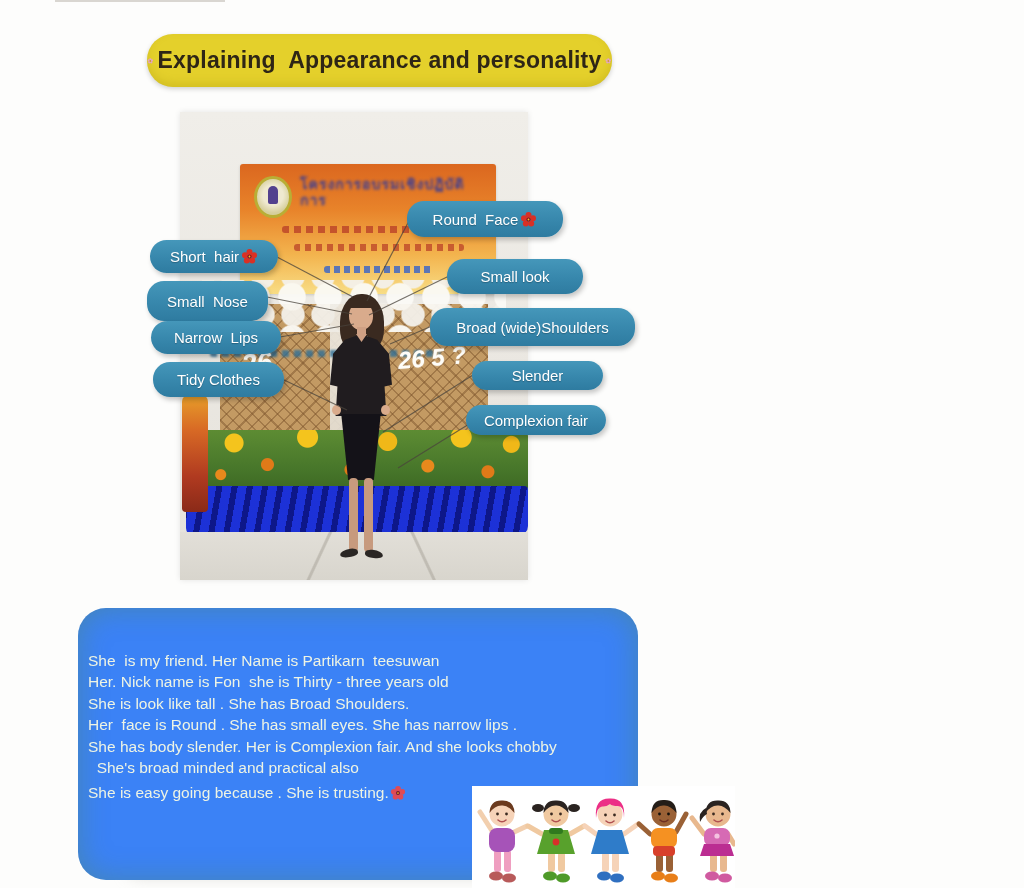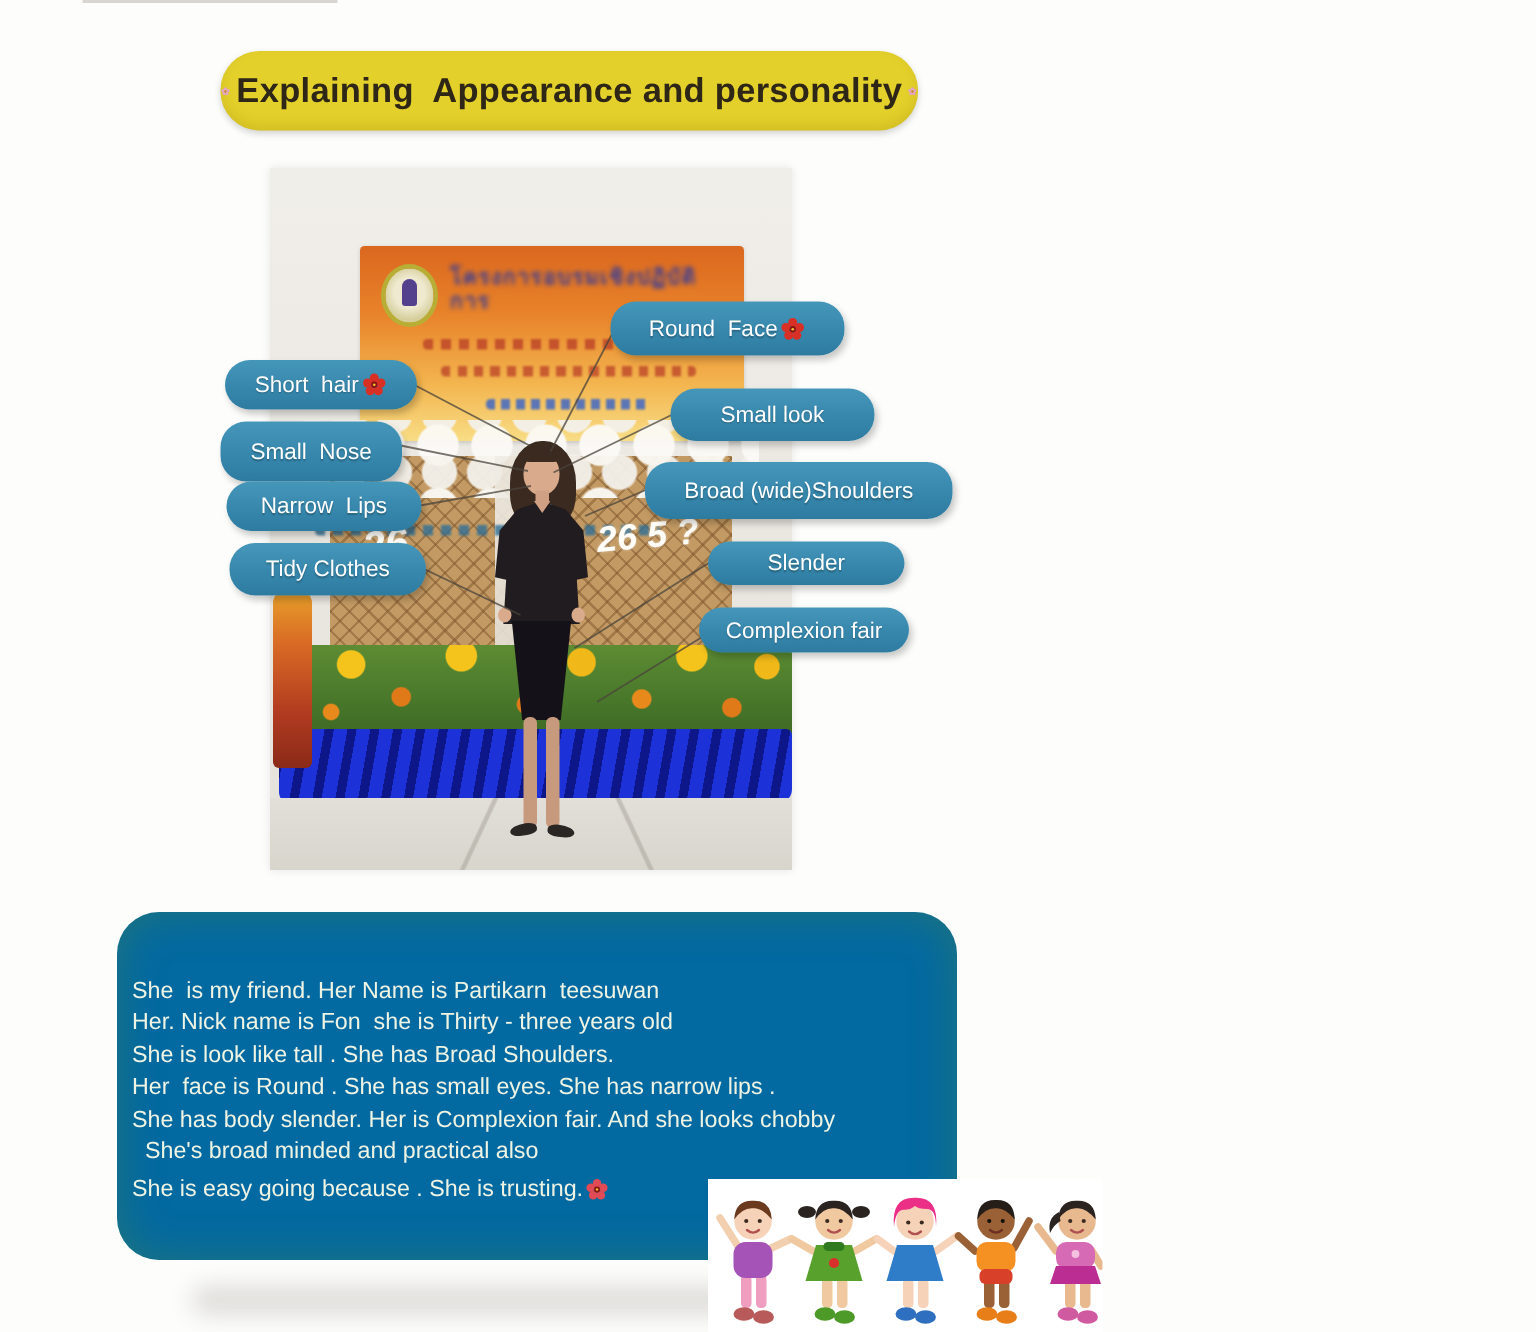--- a/index.html
+++ b/index.html
@@ -149,22 +149,22 @@
   .p-narrowlips{left:151px;top:321px;width:130px;height:33px;}
   .p-tidy{left:153px;top:362px;width:131px;height:35px;}
   .p-roundface{left:407px;top:201px;width:156px;height:36px;}
   .p-smalleyes{left:447px;top:259px;width:136px;height:35px;}
   .p-broad{left:430px;top:308px;width:205px;height:38px;}
   .p-slender{left:472px;top:361px;width:131px;height:29px;}
   .p-complex{left:466px;top:405px;width:140px;height:30px;justify-content:center;}
 
   
   .desc{
-    position:absolute;left:78px;top:608px;width:560px;height:232px;z-index:3;
-    background:#0369a1;border-radius:28px;
+    position:absolute;left:78px;top:608px;width:560px;height:272px;z-index:3;
+    background:#3b82f6;border-radius:28px;
     box-shadow:inset 0 0 30px rgba(90,140,50,.35);
     box-sizing:border-box;padding:42px 14px 0 10px;
   }
   .desc p{
     margin:0;font-size:15.5px;line-height:21.4px;color:#eef4e4;white-space:pre-wrap;
   }
   .desc .last-line{margin-top:4px;display:flex;align-items:center;gap:1px;}
   .desc .last-line span{white-space:pre-wrap;}
 
   

